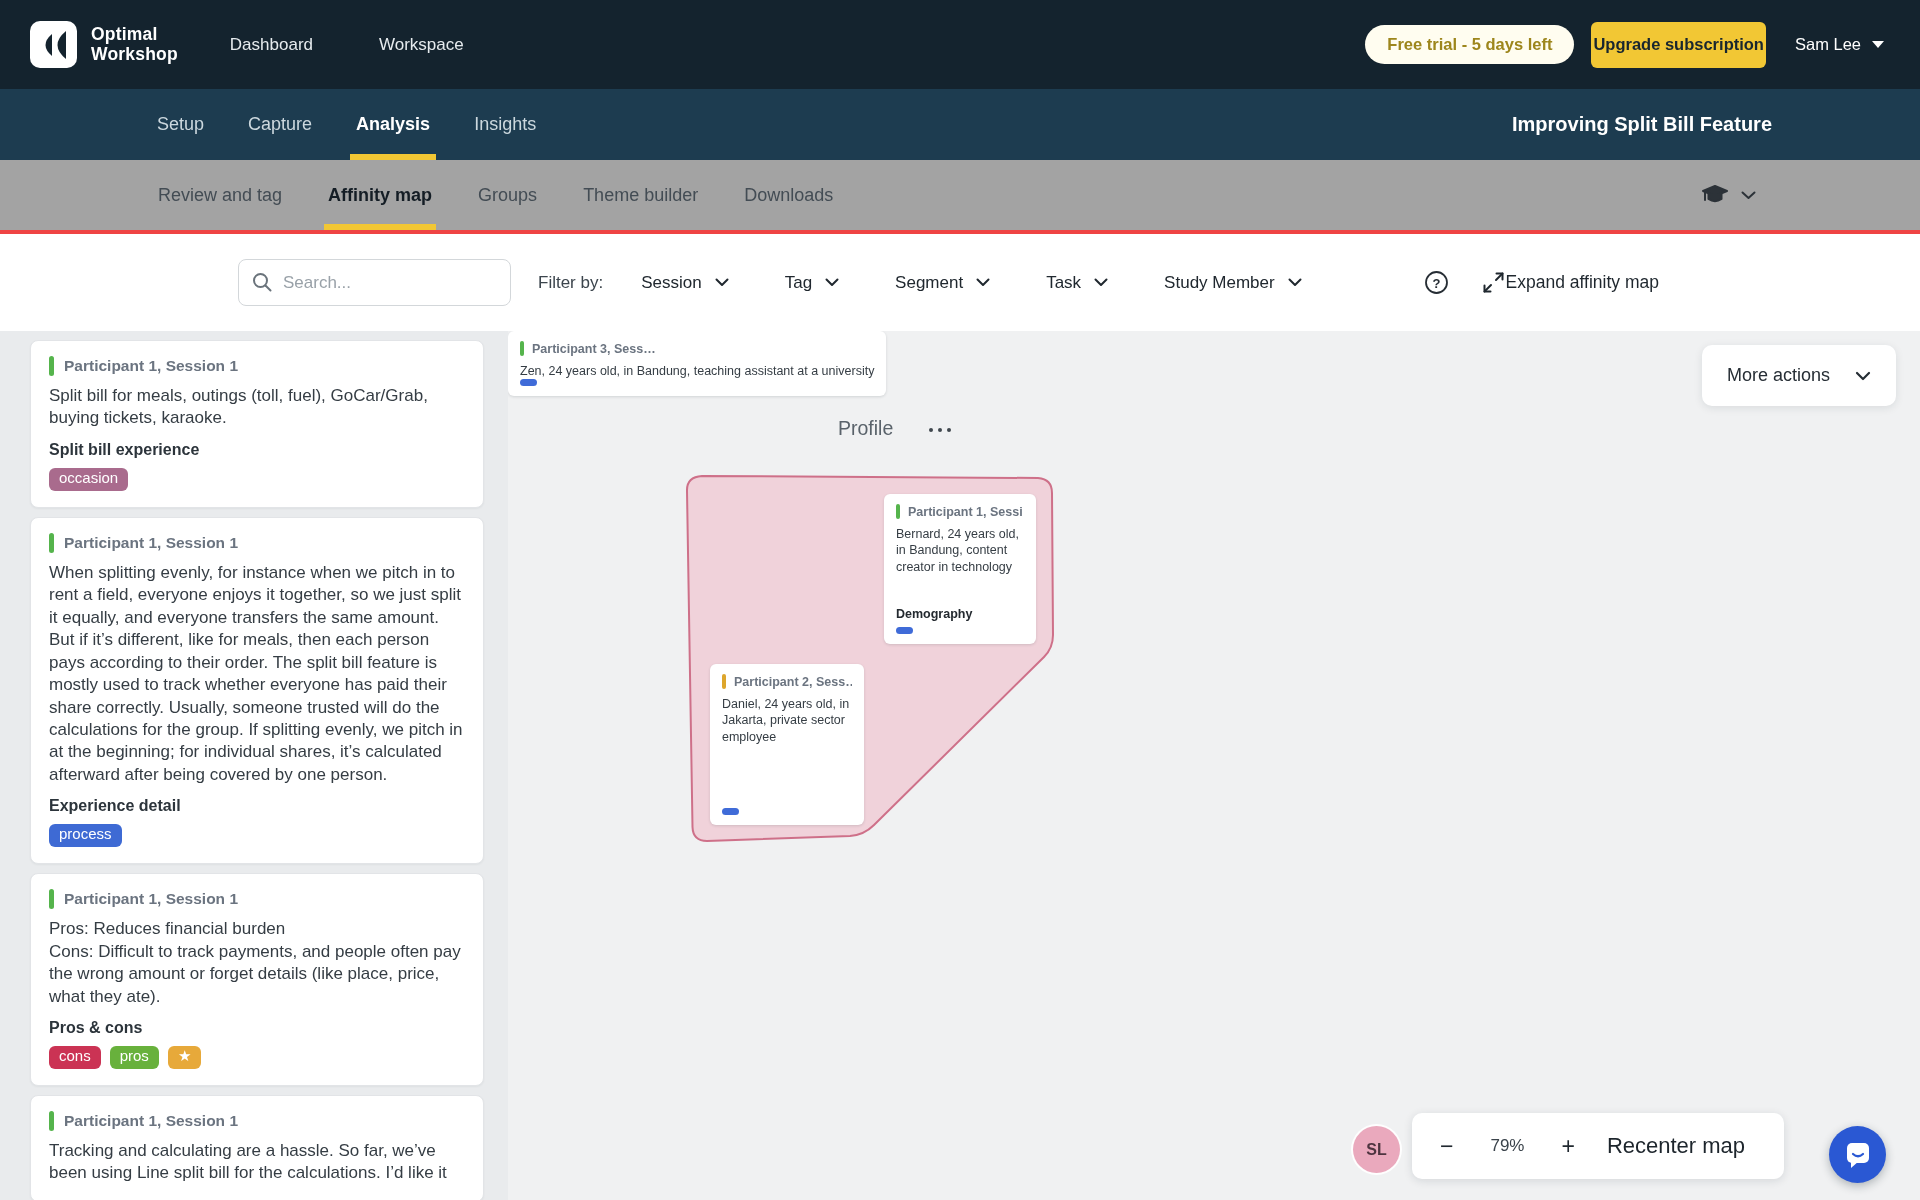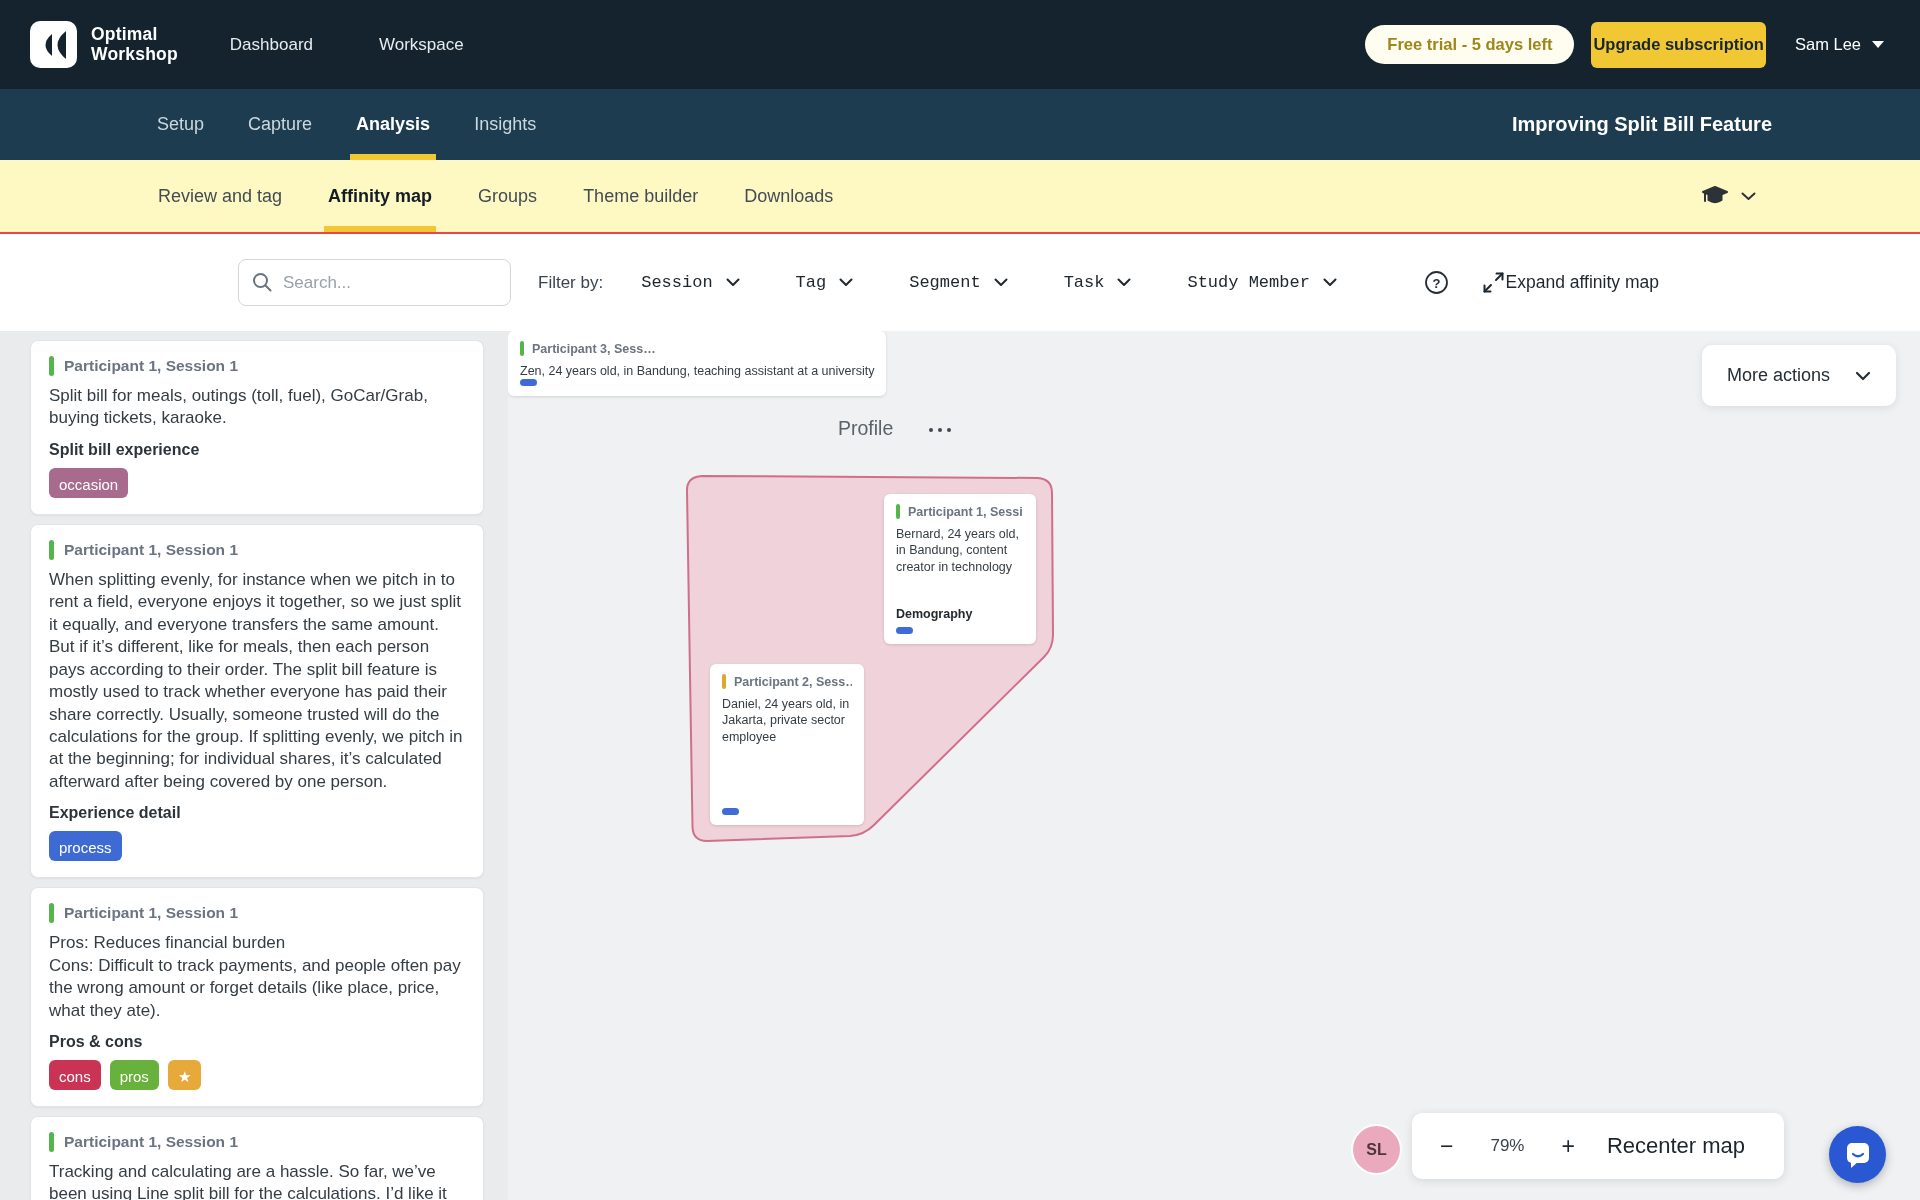--- a/index.html
+++ b/index.html
@@ -22,55 +22,55 @@
 
   
   .studybar { height:71px; background:#1d3c50; display:flex; align-items:stretch; }
   .studytabs { display:flex; gap:44px; margin-left:157px; }
   .studytab { display:flex; align-items:center; color:#ccd8de; font-size:18px; position:relative; cursor:pointer; }
   .studytab.active { color:#fff; font-weight:700; }
   .studytab.active::after { content:""; position:absolute; left:-6px; right:-6px; bottom:0; height:6px; background:#f2c734; }
   .study-title { margin-left:auto; margin-right:148px; display:flex; align-items:center; color:#fff; font-size:20px; font-weight:700; }
 
   
-  .analysisbar { height:74px; background:#fef9c3; border-bottom:2px solid #ef4444; display:flex; align-items:stretch; }
+  .analysisbar { height:74px; background:#a3a3a3; border-bottom:4px solid #ef4444; display:flex; align-items:stretch; }
   .atabs { display:flex; gap:46px; margin-left:158px; }
   .atab { display:flex; align-items:center; color:#434c54; font-size:18px; position:relative; cursor:pointer; }
   .atab.active { color:#141d25; font-weight:700; }
   .atab.active::after { content:""; position:absolute; left:-4px; right:-4px; bottom:0; height:6px; background:#f2c734; }
   .analysisbar-right { margin-left:auto; margin-right:164px; display:flex; align-items:center; gap:12px; }
 
   
   .filterbar { height:97px; background:#fff; display:flex; align-items:center; }
   .search-box { position:relative; margin-left:238px; }
   .search-input { width:273px; height:47px; border:1.5px solid #d3d7da; border-radius:8px; padding:0 20px 0 44px; font-family:inherit; font-size:17px; color:#333; background:#fff; outline:none; }
   .search-input::placeholder { color:#99a1a8; }
   .search-icon { position:absolute; left:13px; top:12px; }
   .filter-by { margin-left:27px; font-size:17px; color:#3c454d; }
   .filters { display:flex; gap:56px; margin-left:38px; }
   .filter-dd { display:flex; align-items:center; gap:13px; cursor:pointer; }
-  .filter-dd-label { font-size:17px; color:#20282f; font-weight:500;font-family:Liberation Mono, monospace; }
+  .filter-dd-label { font-size:17px; color:#20282f; font-weight:500; }
   .filterbar-right { margin-left:auto; margin-right:261px; display:flex; align-items:center; }
   .help-btn { cursor:pointer; display:flex; margin-right:32px; }
   .expand-btn { display:flex; align-items:center; cursor:pointer; }
   .expand-label { font-size:17.5px; color:#1f272e; }
 
   
   .content { display:flex; height:888px; }
 
   
   .notes-panel { width:508px; background:#e9ebed; padding:9px 24px 0 30px; overflow:hidden; flex-shrink:0; }
   .note-card { background:#fff; border:1px solid #e2e4e7; border-radius:8px; padding:15px 18px 16px 18px; margin-bottom:9px; box-shadow:0 1px 2px rgba(20,35,46,.05); }
   .note-head { display:flex; align-items:center; gap:10px; }
   .accent-bar { width:5px; height:20px; border-radius:2.5px; flex-shrink:0; }
   .note-head-label { font-size:15.5px; font-weight:700; color:#6b7480; }
   .note-body { margin-top:9px; font-size:17px; line-height:1.32; color:#353d44; white-space:pre-line; }
   .note-taggroup { margin-top:11px; font-size:16px; font-weight:700; color:#2c343b; }
   .note-tags { margin-top:9px; display:flex; gap:9px; }
-  .tag-pill { color:#fff; font-size:15px; padding:8px 10px 4px 10px; border-radius:6px; line-height:1.2; }
+  .tag-pill { color:#fff; font-size:15px; padding:1px 10px 4px 10px; border-radius:6px; line-height:1.2; }
 
   
   .canvas { position:relative; flex:1; background:#f0f1f2; overflow:hidden; }
   .more-actions { position:absolute; top:14px; right:24px; width:194px; height:61px; background:#fff; border:none; border-radius:10px; box-shadow:0 2px 8px rgba(20,35,46,.10); display:flex; align-items:center; justify-content:center; gap:25px; cursor:pointer; font-family:inherit; }
   .more-actions-label { font-size:18px; color:#262e35; }
 
   .group-label { position:absolute; left:330px; top:86px; display:flex; align-items:center; gap:36px;text-align:center; }
   .group-title { font-size:19.5px; color:#59626a; cursor:text; }
   .dots-icon { display:flex; gap:5px; cursor:pointer; padding-top:3px; }
   .dots-icon i { width:4px; height:4px; border-radius:50%; background:#40474e; }

